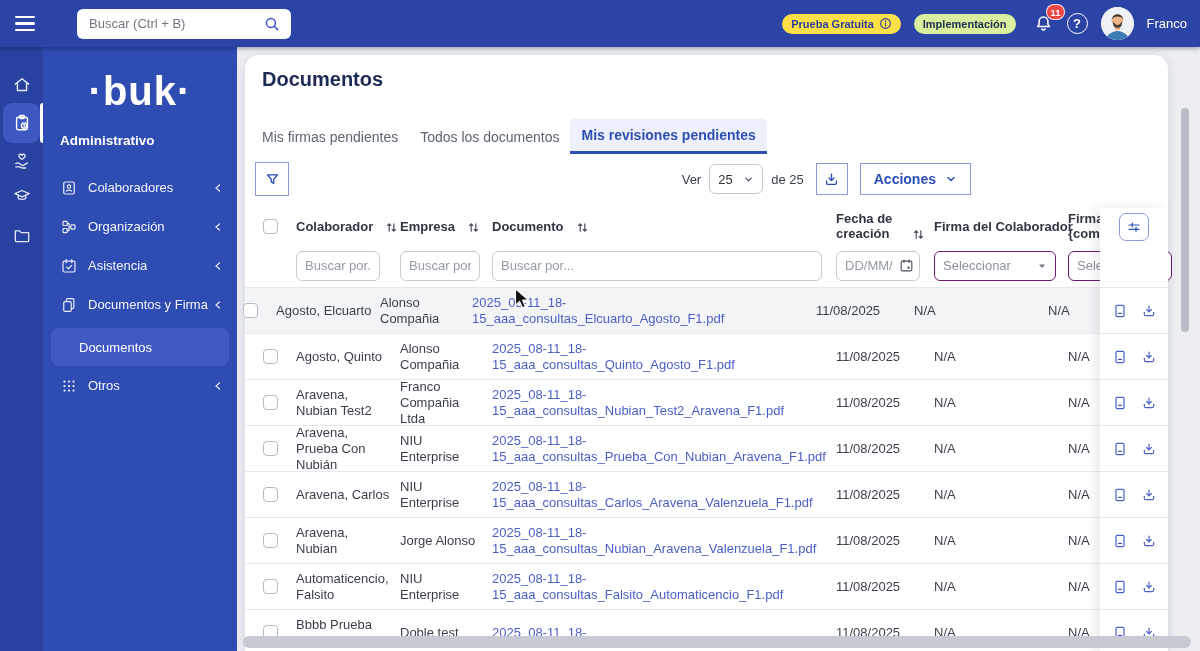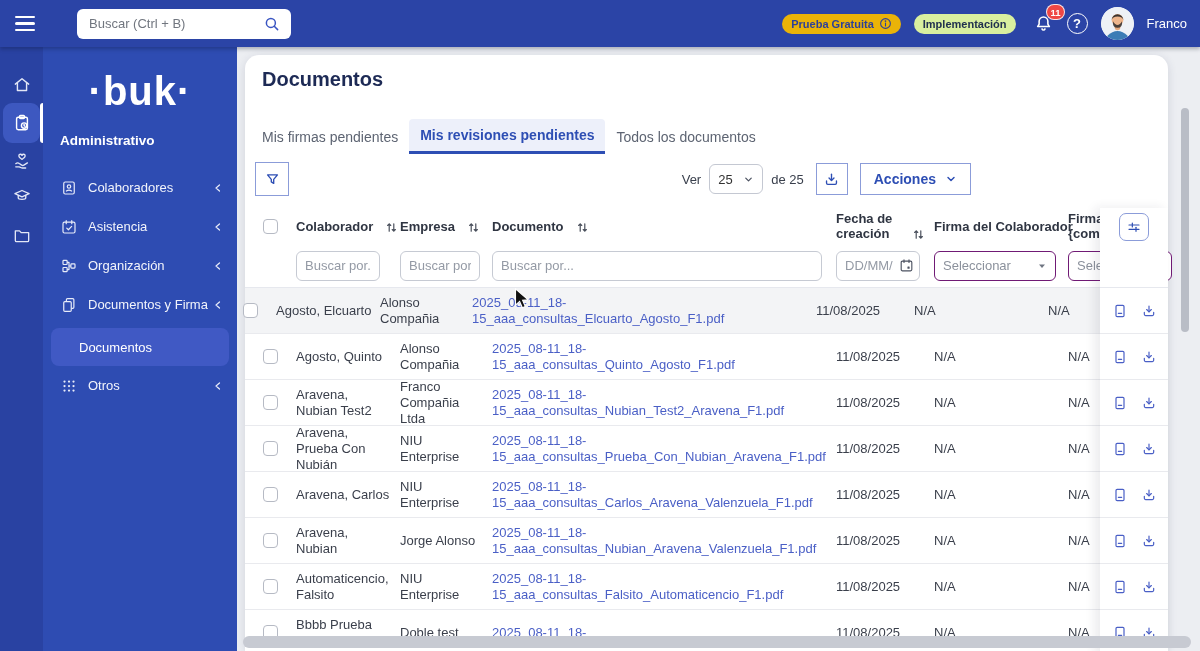--- a/index.html
+++ b/index.html
@@ -17,21 +17,21 @@
   .hamburger { margin-left:15px; width:22px; cursor:pointer; }
   .hamburger div { height:2.4px; background:#fff; border-radius:2px; margin:4px 0; width:20px; }
   .searchbox { margin-left:40px; width:214px; height:30px; background:#fff;
     border-radius:6px; display:flex; align-items:center; padding:0 10px; }
   .searchbox input { border:none; outline:none; flex:1; font-size:13px; color:#333;
     background:transparent; font-family:"Liberation Sans",sans-serif; min-width:0; }
   .searchbox input::placeholder { color:#71767f; }
   .top-right { margin-left:auto; display:flex; align-items:center; gap:13px; padding-right:13px; }
   .pill { height:20px; border-radius:10px; font-size:11px; font-weight:bold;
     display:flex; align-items:center; padding:0 9px; gap:5px; cursor:pointer; }
-  .pill.trial { background:#eab308; color:#2b3f9a;align-items:center; }
+  .pill.trial { background:#fde047; color:#2b3f9a;align-items:center; }
   .pill.impl  { background:#d9ef9f; color:#20304e; }
   .bell-wrap { position:relative; margin-left:4px; cursor:pointer; }
   .nbadge { position:absolute; top:-9px; right:-11px; background:#ee4745; color:#fff;
     font-size:9.5px; font-weight:bold; min-width:18px; height:16px; border-radius:8px;
     display:flex; align-items:center; justify-content:center; padding:0 3px;
     border:1.5px solid rgba(255,255,255,.85); }
   .help { width:21px; height:21px; border:1.8px solid #fff; border-radius:50%;
     color:#fff; font-size:13px; font-weight:bold; display:flex; align-items:center;
     justify-content:center; cursor:pointer; }
   .avatar { width:33px; height:33px; border-radius:50%; overflow:hidden; background:#edf0f6; cursor:pointer; }
@@ -229,40 +229,40 @@
           <circle cx="12" cy="10" r="2.3"></circle>
           <path d="M8.5 16 q3.5 -2.6 7 0"></path>
         </svg>
       <span class="nav-label">Colaboradores</span>
       <svg class="chev" width="10" height="10" viewBox="0 0 20 20" fill="none" stroke="#e8ecf9" stroke-width="2.4" stroke-linecap="round" stroke-linejoin="round">
           <polyline points="13,4 6,10 13,16"></polyline>
         </svg>
     </div>
 
     <div class="nav-item">
+      <svg class="nicon" width="18" height="18" viewBox="0 0 24 24" fill="none" stroke="#e8ecf9" stroke-width="1.6" stroke-linejoin="round">
+          <rect x="4" y="4.5" width="5.5" height="5.5" rx="1"></rect>
+          <rect x="4" y="14" width="5.5" height="5.5" rx="1"></rect>
+          <rect x="14.5" y="9.2" width="5.5" height="5.5" rx="1"></rect>
+          <path d="M9.5 7.2 h2.5 v9.5 h-2.5 M12 12 h2.5"></path>
+        </svg>
+      <span class="nav-label">Organización</span>
+      <svg class="chev" width="10" height="10" viewBox="0 0 20 20" fill="none" stroke="#e8ecf9" stroke-width="2.4" stroke-linecap="round" stroke-linejoin="round">
+          <polyline points="13,4 6,10 13,16"></polyline>
+        </svg>
+    </div>
+
+    <div class="nav-item">
       <svg class="nicon" width="18" height="18" viewBox="0 0 24 24" fill="none" stroke="#e8ecf9" stroke-width="1.6" stroke-linecap="round" stroke-linejoin="round">
           <rect x="4" y="5.5" width="16" height="14.5" rx="2"></rect>
           <line x1="8.3" y1="3.5" x2="8.3" y2="7.5"></line>
           <line x1="15.7" y1="3.5" x2="15.7" y2="7.5"></line>
           <polyline points="9,13.5 11.2,15.7 15.5,11.2"></polyline>
         </svg>
       <span class="nav-label">Asistencia</span>
-      <svg class="chev" width="10" height="10" viewBox="0 0 20 20" fill="none" stroke="#e8ecf9" stroke-width="2.4" stroke-linecap="round" stroke-linejoin="round">
-          <polyline points="13,4 6,10 13,16"></polyline>
-        </svg>
-    </div>
-
-    <div class="nav-item">
-      <svg class="nicon" width="18" height="18" viewBox="0 0 24 24" fill="none" stroke="#e8ecf9" stroke-width="1.6" stroke-linejoin="round">
-          <rect x="4" y="4.5" width="5.5" height="5.5" rx="1"></rect>
-          <rect x="4" y="14" width="5.5" height="5.5" rx="1"></rect>
-          <rect x="14.5" y="9.2" width="5.5" height="5.5" rx="1"></rect>
-          <path d="M9.5 7.2 h2.5 v9.5 h-2.5 M12 12 h2.5"></path>
-        </svg>
-      <span class="nav-label">Organización</span>
       <svg class="chev" width="10" height="10" viewBox="0 0 20 20" fill="none" stroke="#e8ecf9" stroke-width="2.4" stroke-linecap="round" stroke-linejoin="round">
           <polyline points="13,4 6,10 13,16"></polyline>
         </svg>
     </div>
 
     <div class="nav-item">
       <svg class="nicon" width="18" height="18" viewBox="0 0 24 24" fill="none" stroke="#e8ecf9" stroke-width="1.6" stroke-linejoin="round">
           <rect x="8.5" y="3.5" width="10" height="13" rx="1.5"></rect>
           <rect x="5" y="7.5" width="10" height="13" rx="1.5" fill="#2e4cb2"></rect>
         </svg>
@@ -294,22 +294,22 @@
         </svg>
     </div>
   </div>
 </div>
 
 <div class="card">
   <div class="card-title">Documentos</div>
 
   <div class="tabs">
     <div class="tab">Mis firmas pendientes</div>
+    <div class="tab">Todos los documentos</div>
     <div class="tab active">Mis revisiones pendientes</div>
-    <div class="tab">Todos los documentos</div>
   </div>
 
   <div class="toolbar">
     <div class="btn-outline filter-btn">
       <svg width="17" height="17" viewBox="0 0 24 24" fill="none" stroke="#2d4eb4" stroke-width="1.9" stroke-linecap="round" stroke-linejoin="round">
           <path d="M5 5.5 h14 l-5.3 6.3 v5.7 l-3.4 -2.1 v-3.6 z"></path>
         </svg>
     </div>
     <div class="toolbar-right">
       <span class="ver-label">Ver</span>

